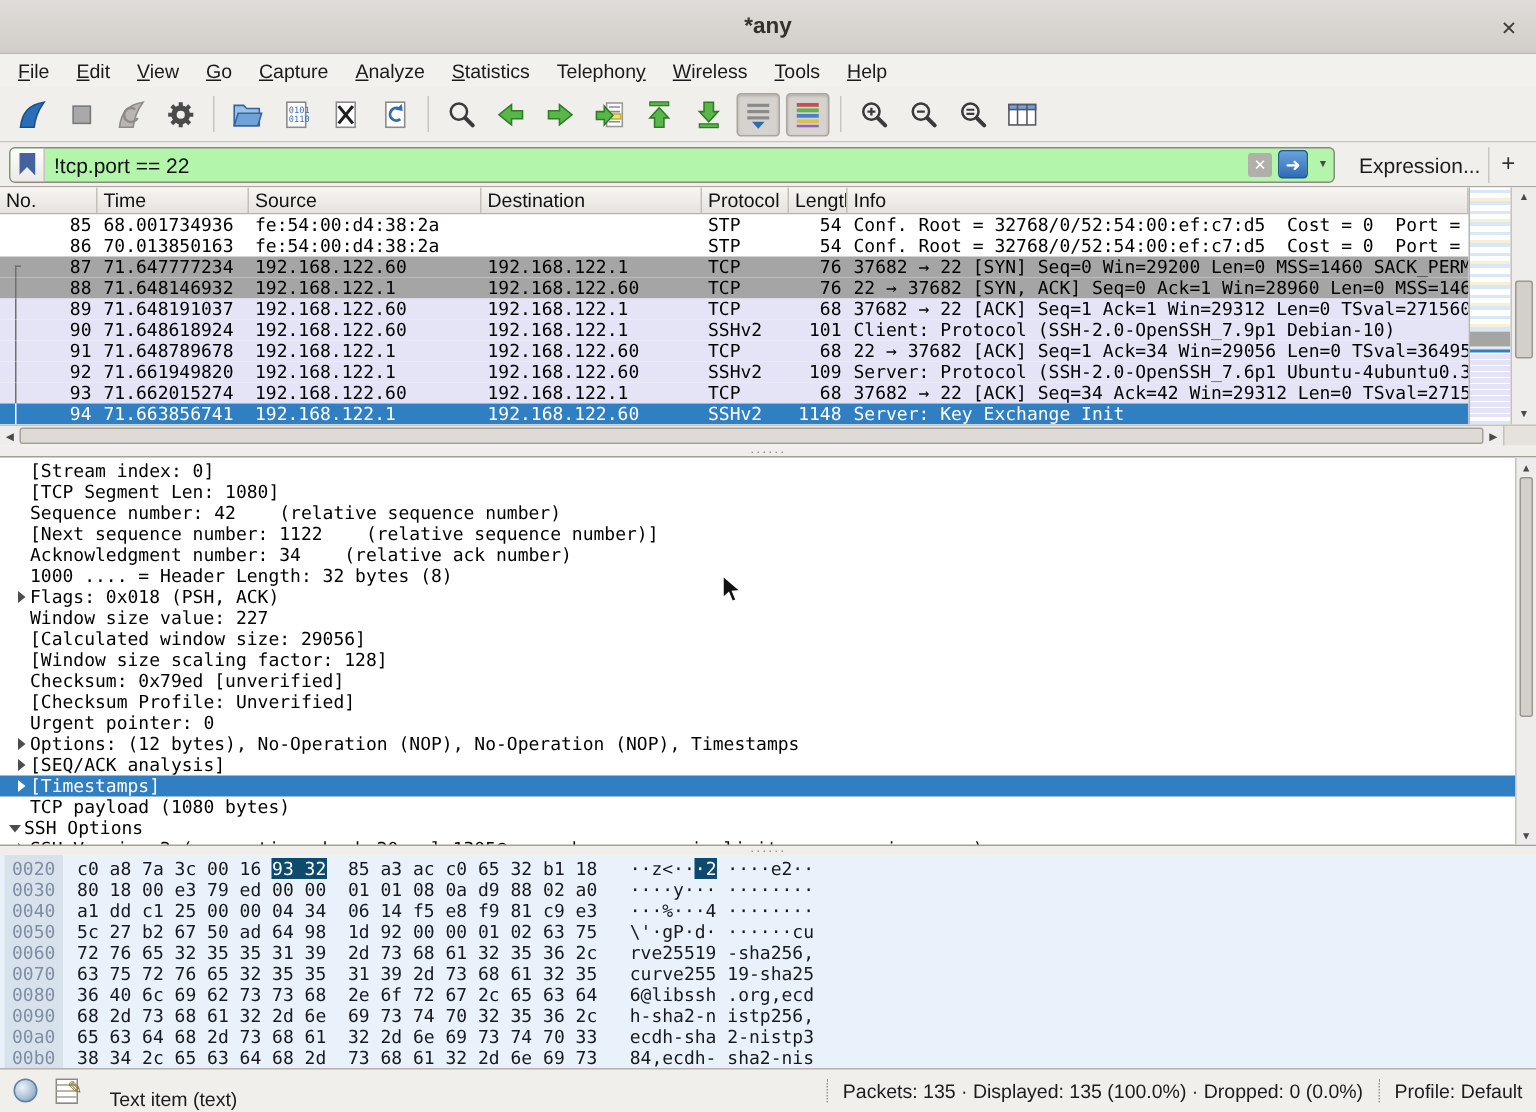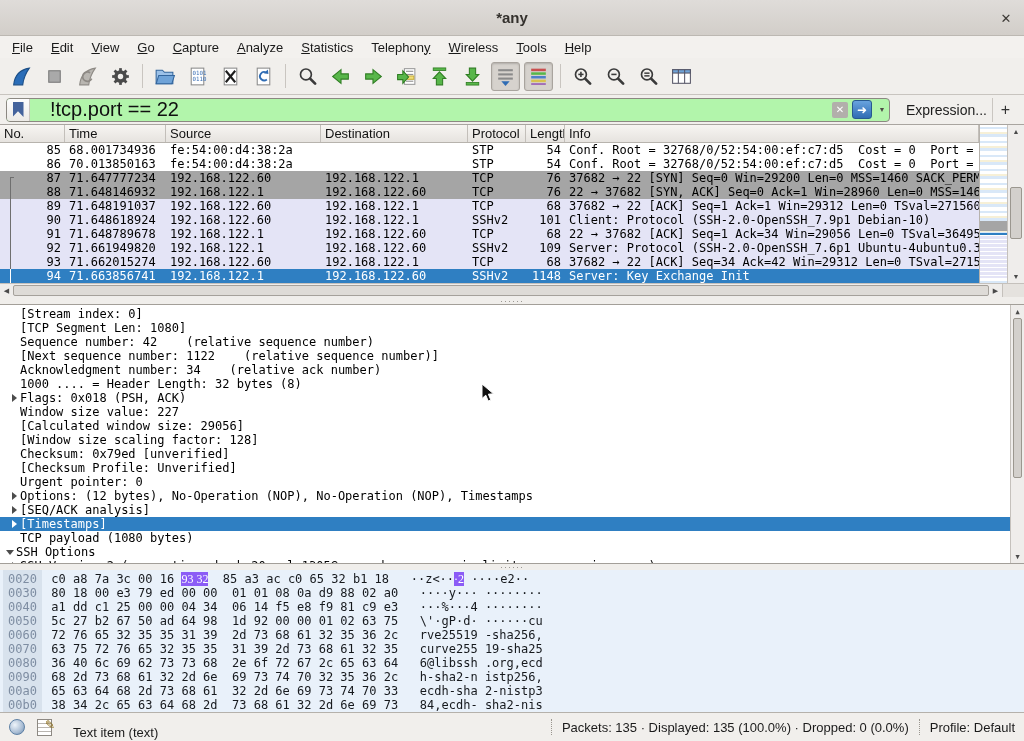--- a/index.html
+++ b/index.html
@@ -29,22 +29,22 @@
 
   
   .filterbar { height:30px; background:#f1efec; border-bottom:1px solid #a9a5a0; display:flex;
                align-items:center; padding:0 6px; }
   .filter-field { flex:none; width:884px; height:24px; border:1px solid #8c8882; border-radius:4px;
                   background:#b2f5ab; display:flex; align-items:center; overflow:hidden; }
   .bookmark-btn { width:23px; height:22px; background:linear-gradient(#fdfdfd,#eceae6);
                   border-right:1px solid #c9c5bf; display:flex; align-items:center; justify-content:center; flex:none; }
   .bookmark-shape { width:11px; height:15px; background:#44639c;
                     clip-path:polygon(0 0,100% 0,100% 100%,50% 62%,0 100%); }
-  .filter-input { flex:1; background:transparent; border:none; outline:none; font-size:20px;
-                  font-family:"Liberation Sans",sans-serif; color:#101010; padding:0 6px;margin-left:14px; }
+  .filter-input { flex:1; background:transparent; border:none; outline:none; font-size:14px;
+                  font-family:"Liberation Sans",sans-serif; color:#101010; padding:0 6px; }
   .clear-btn { width:16px; height:16px; border-radius:2px; background:#b2afab; color:#fff; font-size:10px;
                display:flex; align-items:center; justify-content:center; margin-right:4px; flex:none; }
   .apply-btn { width:20px; height:19px; border-radius:3px; background:linear-gradient(#68a3de,#2f6cb4);
                border:1px solid #27598f; color:#fff; font-size:12px; display:flex; align-items:center;
                justify-content:center; margin-right:3px; flex:none; }
   .caret-btn { width:14px; height:24px; display:flex; align-items:center; justify-content:center;
                color:#4e4b47; font-size:7px; flex:none; }
   .expression-label { font-size:14px; color:#1c1c1c; margin-left:16px; white-space:nowrap; }
   .add-btn { margin-left:auto; width:26px; height:24px; display:flex; align-items:center; justify-content:center;
              font-size:16px; color:#333; border-left:1px solid #cac6c1; }
@@ -109,21 +109,21 @@
   .dscroll { position:absolute; right:0; top:0; bottom:0; width:14px; background:#efedeb; border-left:1px solid #c5c1bc; }
   .dthumb { position:absolute; left:2px; right:2px; top:13px; height:62%; background:#d3d0cc;
             border:1px solid #9b978f; border-radius:2px; }
 
   
   .hexpane { height:142px; background:#e9f1fa; position:relative; overflow:hidden;
              font-family:"DejaVu Sans Mono", monospace; font-size:12px; color:#16191d; padding-top:2px; }
   .offsetstrip { position:absolute; left:3px; top:0; bottom:0; width:39px; background:#d8e2ed; }
   .hxrow { height:14px; line-height:14px; white-space:pre; position:relative; padding-left:8px; }
   .off { color:#7e8da2; }
-  .hsel { background:#8b5cf6; color:#fff;font-family:Liberation Serif, serif; }
+  .hsel { background:#0c4a6e; color:#fff; }
 
   
   .statusbar { height:29px; background:#f1efec; border-top:1px solid #b5b1ab; display:flex;
                align-items:center; padding:0 9px; font-size:13px; color:#1b1b1b; }
   .expert-icon { width:16px; height:16px; border-radius:50%; flex:none;
                  background:radial-gradient(circle at 35% 35%, #eef4fa, #a9bdd4 60%, #6888ac);
                  border:1px solid #5d80a5; }
   .note-icon { width:15px; height:17px; background:#fff; border:1px solid #8d8983; margin-left:12px;
                position:relative; flex:none;
                background-image:repeating-linear-gradient(#fff 0 3px, #b9b5b0 3px 4px); }

